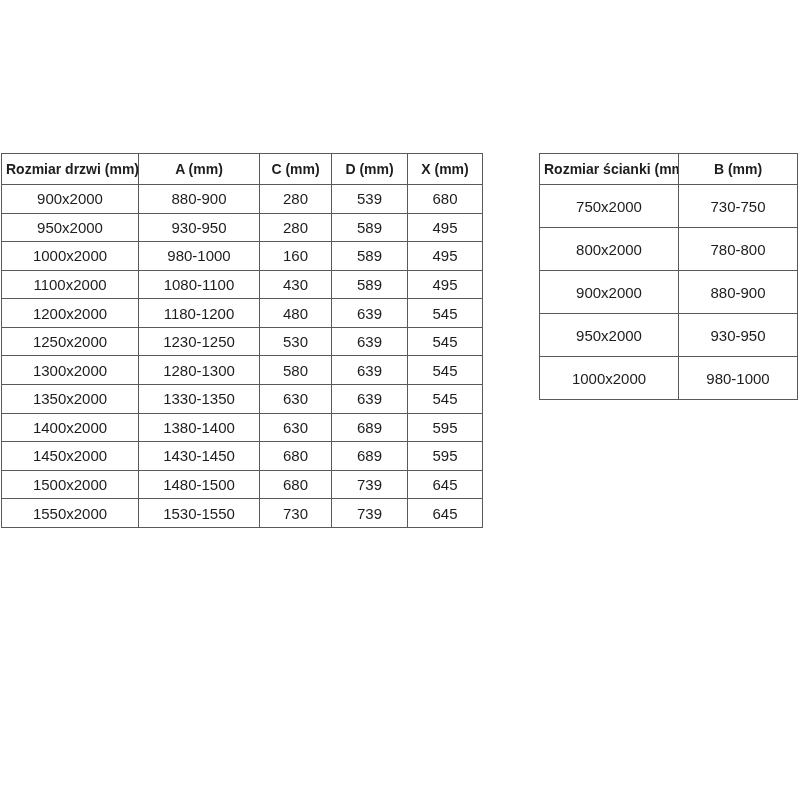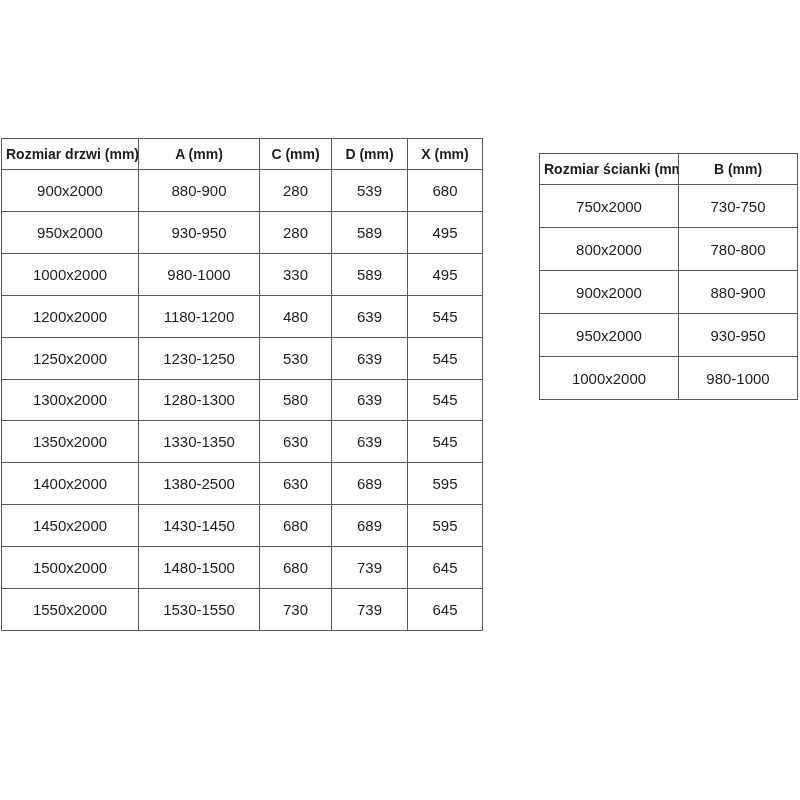--- a/index.html
+++ b/index.html
@@ -36,22 +36,22 @@
     font-weight:bold;
     color:var(--text);
   }
   .size-table td{
     font-size:15px;
     font-weight:normal;
     color:var(--text);
   }
   .size-table thead tr{height:31px;}
   #door-table{
-    left:1px;top:138px;
-    width:481px;height:493px;
+    left:1px;top:153px;
+    width:481px;height:375px;
   }
   #wall-table{
     left:539px;top:153px;
     width:258px;height:247px;
   }
 </style>
 </head>
 <body>
 
 <table id="door-table" class="size-table">
@@ -82,21 +82,28 @@
       <tr>
         <td>950x2000</td>
         <td>930-950</td>
         <td>280</td>
         <td>589</td>
         <td>495</td>
       </tr>
       <tr>
         <td>1000x2000</td>
         <td>980-1000</td>
-        <td>330</td>
+        <td>160</td>
+        <td>589</td>
+        <td>495</td>
+      </tr>
+      <tr>
+        <td>1100x2000</td>
+        <td>1080-1100</td>
+        <td>430</td>
         <td>589</td>
         <td>495</td>
       </tr>
       <tr>
         <td>1200x2000</td>
         <td>1180-1200</td>
         <td>480</td>
         <td>639</td>
         <td>545</td>
       </tr>
@@ -116,21 +123,21 @@
       </tr>
       <tr>
         <td>1350x2000</td>
         <td>1330-1350</td>
         <td>630</td>
         <td>639</td>
         <td>545</td>
       </tr>
       <tr>
         <td>1400x2000</td>
-        <td>1380-2500</td>
+        <td>1380-1400</td>
         <td>630</td>
         <td>689</td>
         <td>595</td>
       </tr>
       <tr>
         <td>1450x2000</td>
         <td>1430-1450</td>
         <td>680</td>
         <td>689</td>
         <td>595</td>

